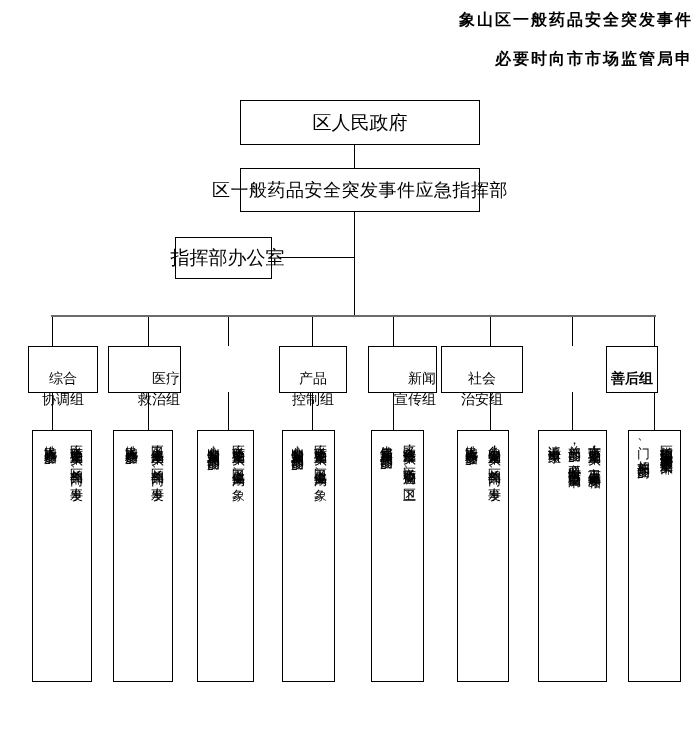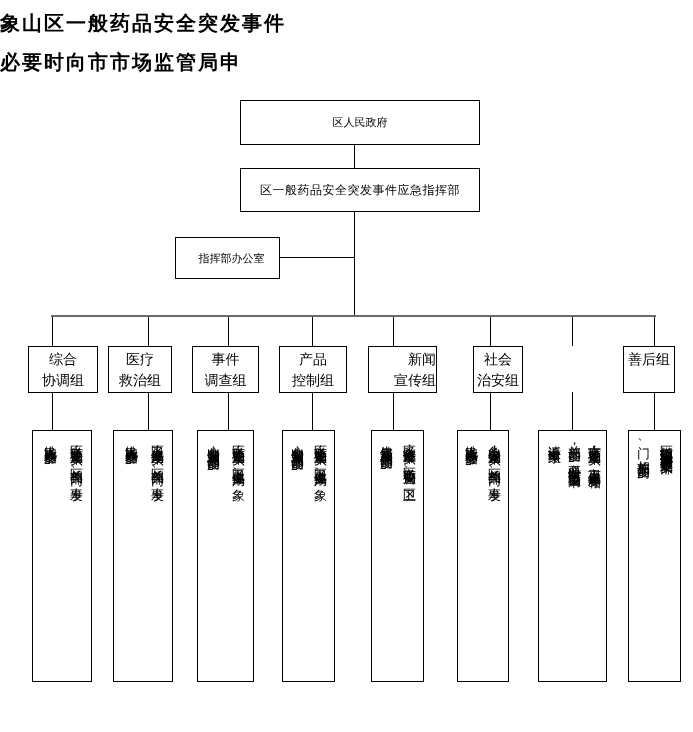--- a/index.html
+++ b/index.html
@@ -1,43 +1,43 @@
 <!DOCTYPE html>
 <html><head>
 <meta charset="utf-8">
 <style>
   html,body{margin:0;padding:0;background:#fff;}
   .canvas{
     position:relative;width:693px;height:732px;background:#ffffff;
     font-family:"Liberation Serif",serif;color:#000;overflow:hidden;
   }
   .title-line{
-    position:absolute;left:0;width:100%;text-align:left;
+    position:absolute;left:0;width:100%;text-align:right;
     font-family:"Liberation Sans",sans-serif;font-weight:bold;
-    font-size:20px;letter-spacing:2px;white-space:nowrap;
+    font-size:16px;letter-spacing:2px;white-space:nowrap;
   }
   #title1{top:10px;}
   #title2{top:49px;}
   .box{
     position:absolute;border:1.5px solid #000;background:#fff;box-sizing:border-box;
     display:flex;align-items:center;justify-content:center;
-    font-size:11px;white-space:nowrap;
+    font-size:19px;white-space:nowrap;
   }
   #box-root{left:240px;top:100px;width:240px;height:45px;}
-  #box-hq{left:240px;top:168px;width:240px;height:44px;font-size:12px;letter-spacing:.5px;}
-  #box-office{left:175px;top:237px;width:105px;height:42px;padding-left:8px;}
+  #box-hq{left:240px;top:168px;width:240px;height:44px;font-size:18px;letter-spacing:.5px;}
+  #box-office{left:175px;top:237px;width:97px;height:42px;padding-left:8px;}
   .vline,.hline{position:absolute;background:#000;}
   #rail{position:absolute;left:51px;top:315px;width:605px;height:2px;background:#6b6b6b;}
   .drop{position:absolute;width:1.6px;background:#000;}
   .drop.up{top:317px;height:29px;}
   .drop.dn{top:392px;height:38px;}
   .gbox{
     position:absolute;top:346px;height:47px;border:1.5px solid #000;background:#fff;
     box-sizing:border-box;text-align:center;font-size:14px;line-height:21px;
-    padding-top:2px;white-space:nowrap;
+    padding-top:21px;white-space:nowrap;
   }
   .tbox{
     position:absolute;top:430px;height:252px;border:1.5px solid #000;background:#fff;
     box-sizing:border-box;writing-mode:vertical-rl;text-orientation:upright;
     font-size:13px;letter-spacing:1.1px;padding:4px 2px 0 0;
   }
   .vcol{line-height:var(--lh,26px);}
 </style>
 </head>
 <body>
@@ -70,41 +70,37 @@
   <div class="drop up" style="left:311.5px;"></div>
   <div class="drop up" style="left:392.5px;"></div>
   <div class="drop up" style="left:489.5px;"></div>
   <div class="drop up" style="left:571.5px;"></div>
   <div class="drop up" style="left:653.5px;"></div>
 
   <div class="gbox" style="left:28px;width:70px;">
     <div>综合</div>
     <div>协调组</div>
   </div>
-  <div class="gbox" style="left:108px;width:64px;">
+  <div class="gbox" style="left:108px;width:73px;text-align:right;">
     <div>医疗</div>
     <div>救治组</div>
-  </div>
-  <div class="gbox" style="left:192px;width:67px;">
-    <div>事件</div>
-    <div>调查组</div>
   </div>
   <div class="gbox" style="left:279px;width:68px;">
     <div>产品</div>
     <div>控制组</div>
   </div>
   <div class="gbox" style="left:368px;width:69px;text-align:right;">
     <div>新闻</div>
     <div>宣传组</div>
   </div>
-  <div class="gbox" style="left:473px;width:50px;">
+  <div class="gbox" style="left:441px;width:82px;">
     <div>社会</div>
     <div>治安组</div>
   </div>
-  <div class="gbox" style="left:623px;width:52px;">
+  <div class="gbox" style="left:606px;width:52px;font-weight:bold;">
     <div>善后组</div>
   </div>
 
   <div class="drop dn" style="left:51.5px;"></div>
   <div class="drop dn" style="left:147.5px;"></div>
   <div class="drop dn" style="left:227.5px;"></div>
   <div class="drop dn" style="left:311.5px;"></div>
   <div class="drop dn" style="left:392.5px;"></div>
   <div class="drop dn" style="left:489.5px;"></div>
   <div class="drop dn" style="left:571.5px;"></div>

